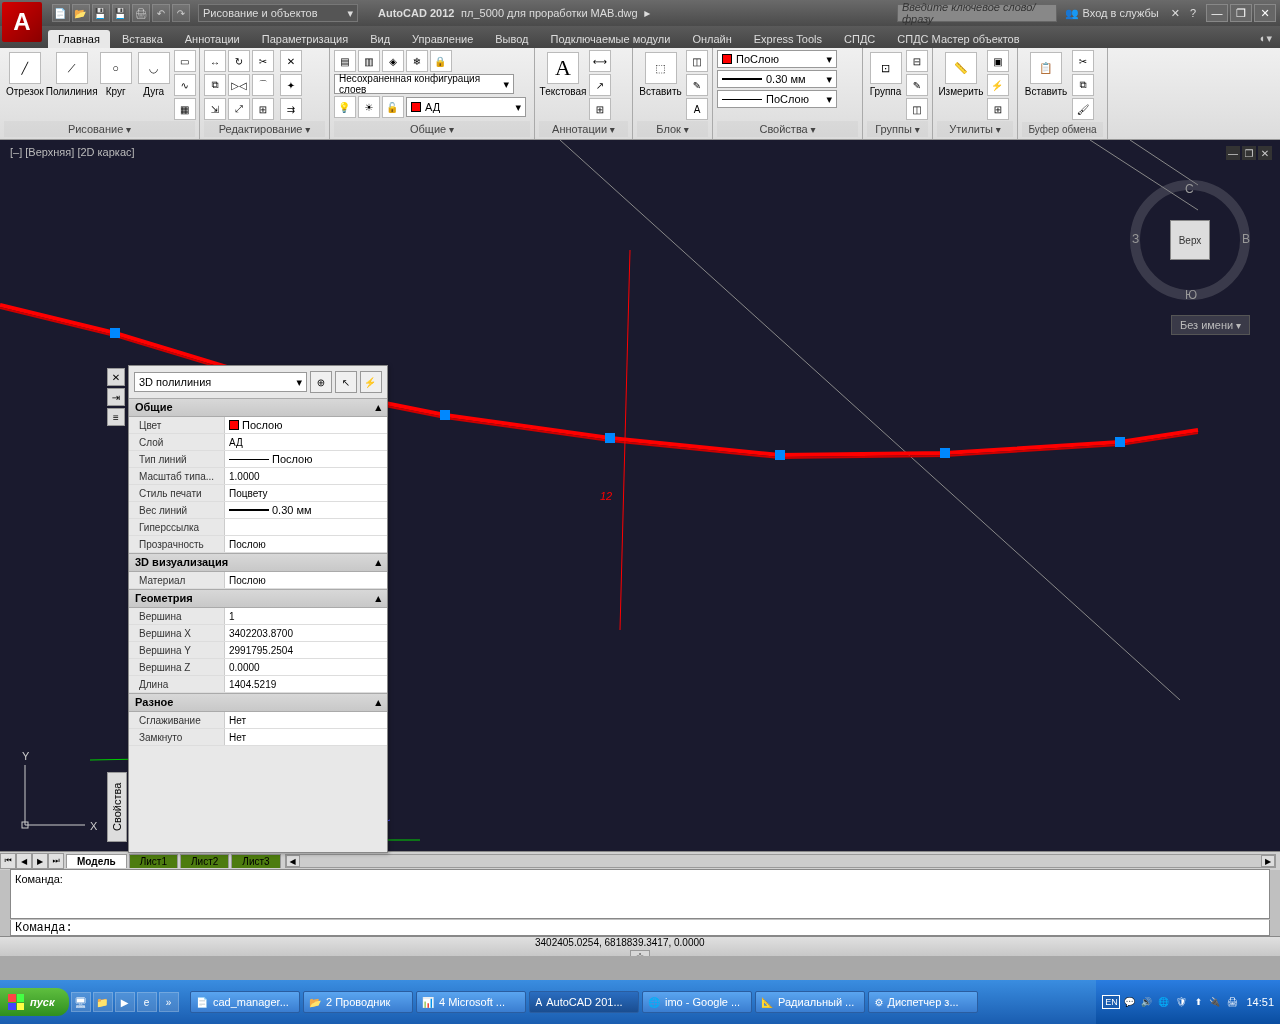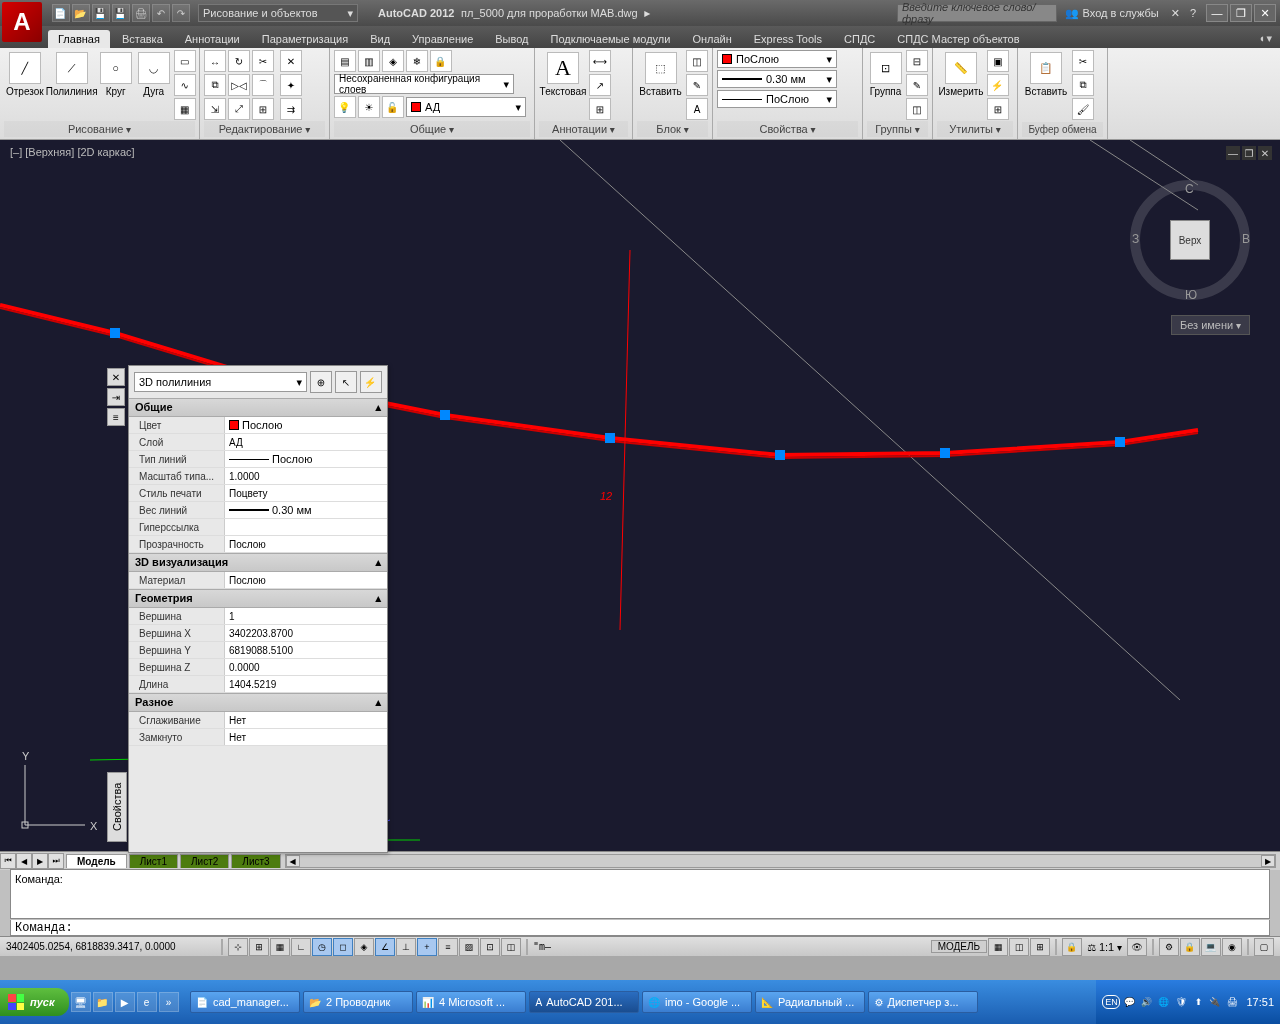--- a/index.html
+++ b/index.html
@@ -65,40 +65,40 @@
 .tab-nav { display: flex; }
 .tab-nav span { width: 16px; height: 16px; border: 1px solid #999; background: #e0e0e0; display: flex; align-items: center; justify-content: center; font-size: 8px; cursor: pointer; }
 .model-tab { padding: 1px 10px; background: #4d7c0f; border: 1px solid #999; border-bottom: none; margin-left: 2px; cursor: pointer; font-size: 10px; }
 .model-tab.active { background: #fff; font-weight: bold; }
 .hscroll { flex: 1; margin: 0 4px; height: 14px; background: #ccc; border: 1px solid #999; position: relative; }
 .hscroll-btn { width: 14px; height: 12px; background: #ddd; border: 1px solid #999; position: absolute; display: flex; align-items: center; justify-content: center; font-size: 8px; }
 
 .cmd-area { position: absolute; bottom: 105px; left: 10px; right: 10px; height: 50px; background: #fff; border: 1px solid #888; padding: 2px 4px; font-family: 'Courier New', monospace; font-size: 12px; line-height: 14px; overflow: hidden; }
 .cmd-input-row { position: absolute; bottom: 88px; left: 10px; right: 10px; height: 16px; background: #fff; border: 1px solid #888; border-top: none; padding: 0 4px; font-family: 'Courier New', monospace; font-size: 12px; display: flex; align-items: center; }
 
-.status-bar { position: absolute; bottom: 68px; left: 0; right: 0; height: 20px; background: linear-gradient(to bottom, #e0e0e0, #c8c8c8); display: flex; align-items: center; padding: 0 6px; border-top: 1px solid #888; gap: 1px; }
+.status-bar { position: absolute; bottom: 68px; left: 0; right: 0; height: 20px; background: linear-gradient(to bottom, #e0e0e0, #c8c8c8); display: flex; align-items: center; padding: 0 6px; border-top: 1px solid #888; gap: 1px; flex-direction: column; }
 .status-coords { width: 210px; font-size: 10px; }
 .status-btn { width: 20px; height: 18px; border: 1px solid #999; background: #d8d8d8; display: flex; align-items: center; justify-content: center; font-size: 9px; cursor: pointer; }
 .status-btn.active { background: #a8c8f0; border-color: #4080c0; }
 .status-sep { width: 2px; height: 16px; background: #aaa; margin: 0 4px; }
 .status-model { padding: 0 6px; background: #d0d0d0; border: 1px solid #999; font-size: 10px; }
 
 
 .footer-gap { position: absolute; bottom: 28px; left: 0; right: 0; height: 40px; background: #a8a8a8; }
 
 
 .taskbar { position: absolute; bottom: 0; left: 0; right: 0; height: 44px; background: linear-gradient(to bottom, #3a8de0, #1a5db0); display: flex; align-items: center; }
 .start-btn { height: 28px; padding: 0 14px 0 8px; background: linear-gradient(to bottom, #5fbf3f, #2f8f1f); border-radius: 0 12px 12px 0; color: #fff; font-weight: bold; font-style: italic; display: flex; align-items: center; gap: 6px; cursor: pointer; font-size: 13px; }
 .start-flag { width: 16px; height: 16px; display: grid; grid-template: 1fr 1fr / 1fr 1fr; gap: 1px; }
 .start-flag span:nth-child(1){background:#f44;} .start-flag span:nth-child(2){background:#4f4;} .start-flag span:nth-child(3){background:#44f;} .start-flag span:nth-child(4){background:#ff4;}
 .ql-btn { width: 20px; height: 20px; background: rgba(255,255,255,0.15); margin-left: 2px; border: 1px solid rgba(255,255,255,0.2); cursor: pointer; display:flex;align-items:center;justify-content:center;font-size:10px;color:#fff; }
 .task-btn { height: 22px; padding: 0 6px; margin-left: 3px; background: linear-gradient(to bottom, #5aa5f0, #3a7dd0); border: 1px solid #2a5da0; color: #fff; display: flex; align-items: center; gap: 4px; cursor: pointer; font-size: 10px; min-width: 110px; border-radius: 2px; }
 .task-btn.active { background: linear-gradient(to bottom, #2a6dc0, #1a4d90); }
 .tray { margin-left: auto; display: flex; align-items: center; gap: 3px; padding: 0 6px; height: 100%; background: linear-gradient(to bottom, #2a7de0, #0a4da0); }
-.tray-icon { width: 14px; height: 14px; color: #fff; font-size: 9px; display:flex;align-items:center;justify-content:center;border-radius:6px; }
+.tray-icon { width: 14px; height: 14px; color: #fff; font-size: 9px; display:flex;align-items:center;justify-content:center; }
 .clock { color: #fff; font-size: 11px; margin-left: 4px; }
 </style>
 </head>
 <body>
 
 <div class="app-logo">A</div>
 
 <div class="titlebar">
   <div class="qat">
     <div class="qat-btn">📄</div>
@@ -449,21 +449,21 @@
   <div class="prop-row">
       <div class="prop-label">Вершина</div>
       <div class="prop-val">1</div>
     </div>
   <div class="prop-row">
       <div class="prop-label">Вершина X</div>
       <div class="prop-val">3402203.8700</div>
     </div>
   <div class="prop-row">
       <div class="prop-label">Вершина Y</div>
-      <div class="prop-val">6819088.5100</div>
+      <div class="prop-val">2991795.2504</div>
     </div>
   <div class="prop-row">
       <div class="prop-label">Вершина Z</div>
       <div class="prop-val">0.0000</div>
     </div>
   <div class="prop-row">
       <div class="prop-label">Длина</div>
       <div class="prop-val">1404.5219</div>
     </div>
   <div class="prop-section">
@@ -568,15 +568,15 @@
   <div class="task-btn">⚙ <span>Диспетчер з...</span></div>
   <div class="tray">
     <div class="tray-icon" style="background:#1a5db0;border:1px solid #fff;width:18px;height:14px;font-size:9px">EN</div>
     <div class="tray-icon">💬</div>
     <div class="tray-icon">🔊</div>
     <div class="tray-icon">🌐</div>
     <div class="tray-icon">🛡</div>
     <div class="tray-icon">⬆</div>
     <div class="tray-icon">🔌</div>
     <div class="tray-icon">🖨</div>
-    <div class="clock">17:51</div>
+    <div class="clock">14:51</div>
   </div>
 </div>
 
 </body></html>

